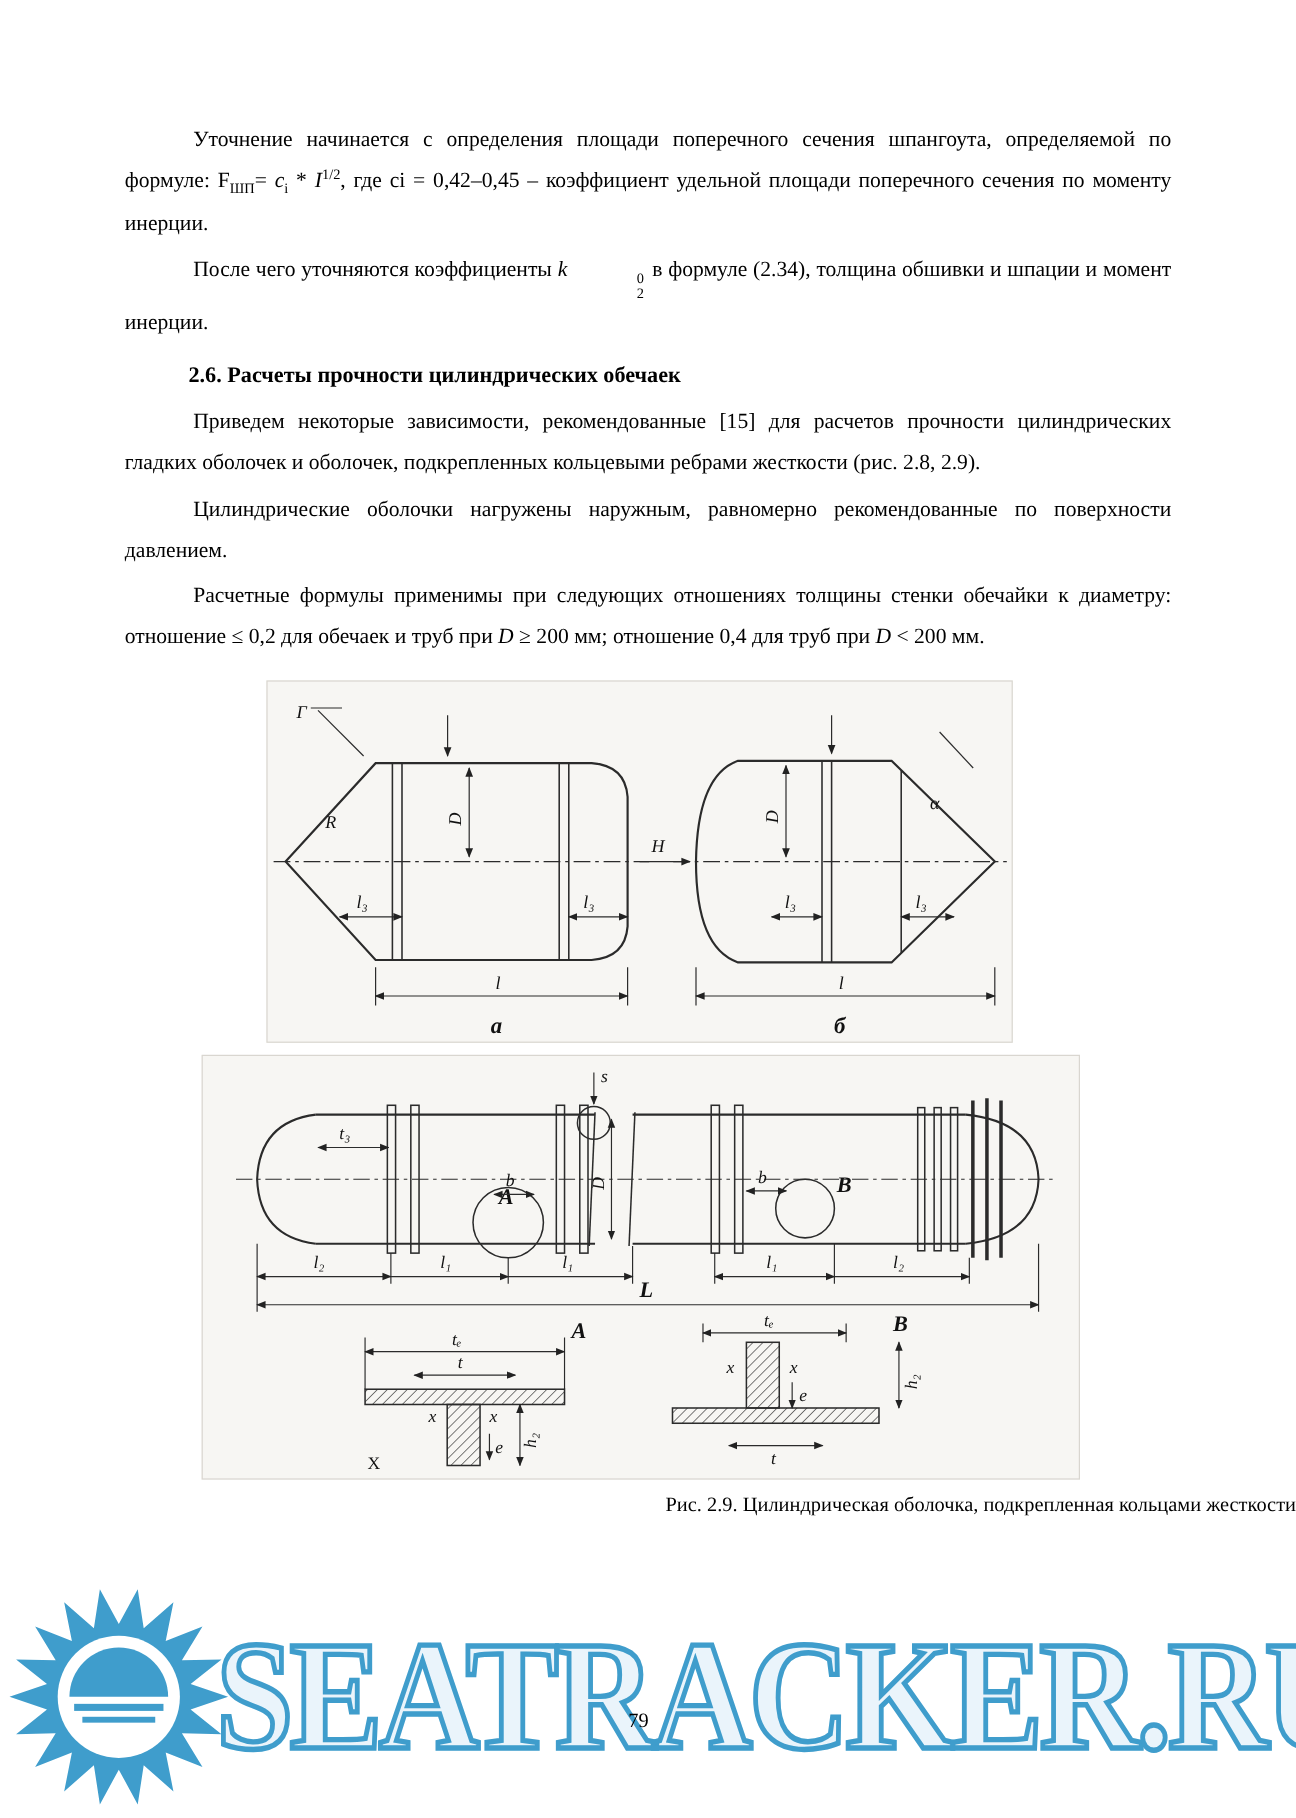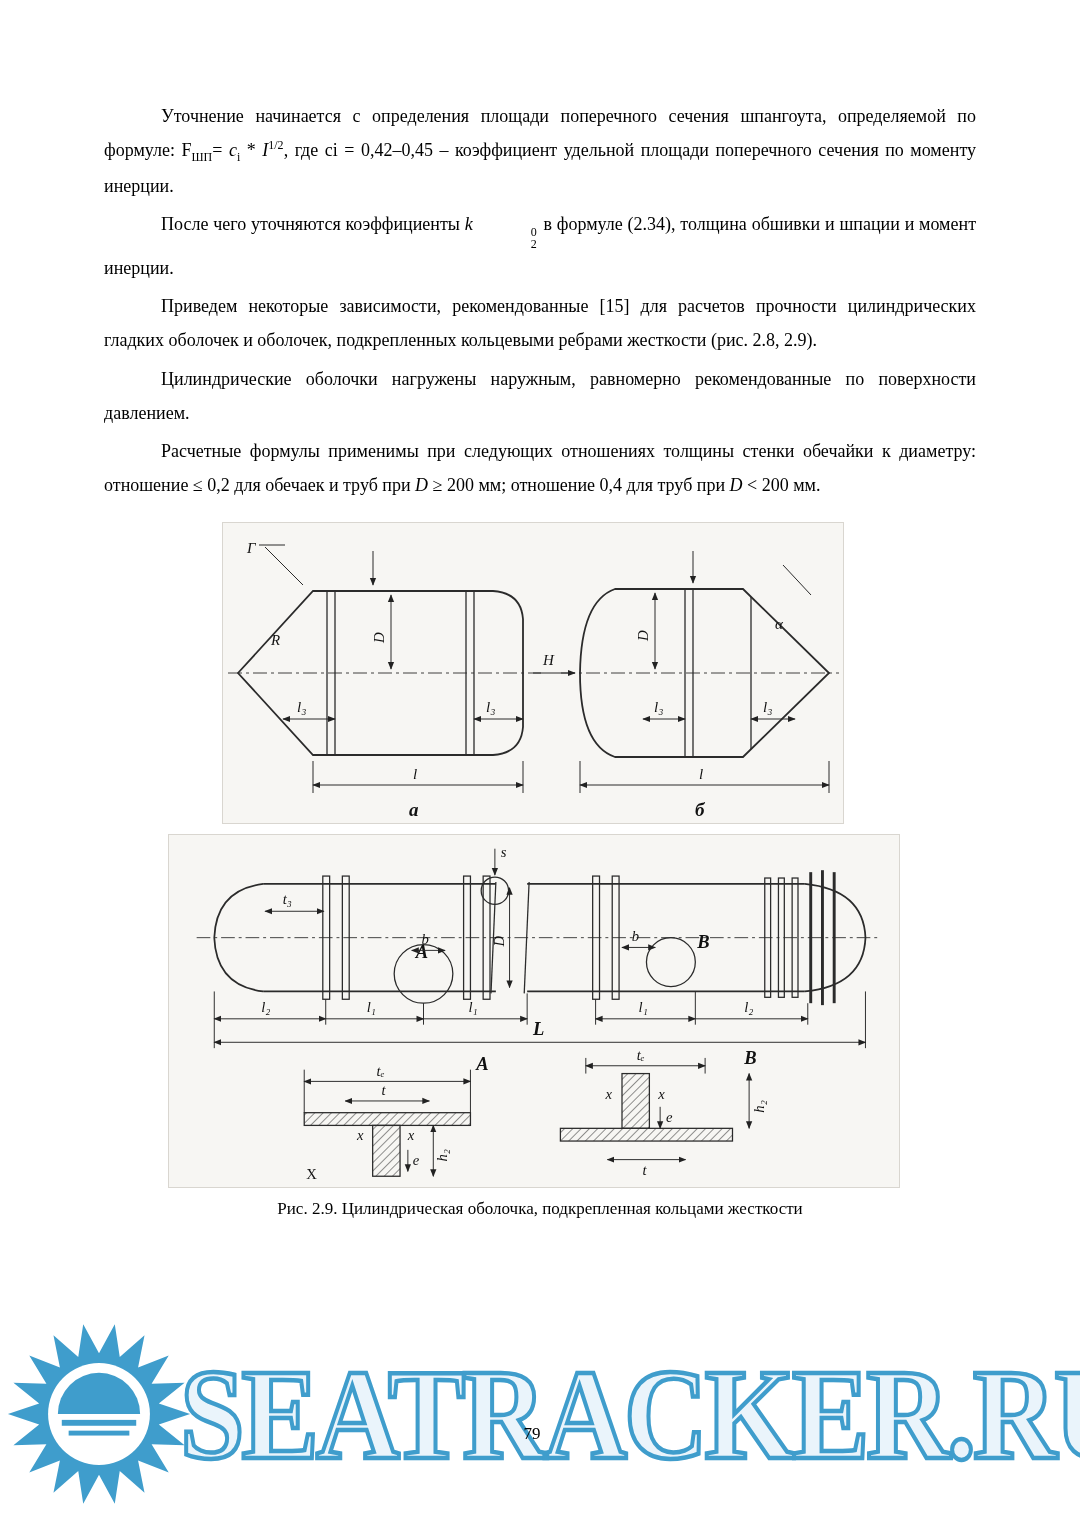--- a/index.html
+++ b/index.html
@@ -10,21 +10,21 @@
   .page{position:absolute;inset:0;}
   .text-block{padding:95px 100px 0 100px;}
   p.para{margin:4px;font-size:18px;line-height:1.9;text-align:justify;text-indent:57px;}
   sub,sup{font-size:12px;}
   h2.heading{margin:18px 0 10px 57px;font-size:18.5px;font-weight:bold;}
   .stack{display:inline-flex;flex-direction:column;align-items:flex-start;font-size:12px;line-height:1.05;vertical-align:-6px;margin:0 2px 0 1px;}
   .figure-scan{background:#f7f6f3;border:1px solid #d9d6d0;}
   .fig28{margin:20px 0 0 222px;width:620px;height:300px;}
   .fig29{margin:10px 0 0 168px;width:730px;height:352px;}
   .caption{margin:12px 100px 0 100px;font-size:17px;line-height:1.55;text-align:justify;text-indent:57px;}
-  .caption-center{margin:8px 0 0 0;font-size:17px;text-align:center;text-indent:0;}
+  .caption-center{margin:8px 0 0 0;font-size:17px;text-align:right;text-indent:0;}
   
   svg .oln{fill:none;stroke:#2b2b2b;stroke-width:1.8;}
   svg .oln2{fill:none;stroke:#2b2b2b;stroke-width:1.3;}
   svg .thick{fill:none;stroke:#2b2b2b;stroke-width:3;}
   svg .dim{fill:none;stroke:#2b2b2b;stroke-width:1;}
   svg .cl{fill:none;stroke:#2b2b2b;stroke-width:0.9;stroke-dasharray:14 4 3 4;}
   svg text.lbl{font:italic 15px "Liberation Serif",serif;fill:#111;}
   svg text.big{font:italic bold 19px "Liberation Serif",serif;fill:#111;}
   svg text.up{font:15px "Liberation Serif",serif;fill:#111;}
   
@@ -44,20 +44,21 @@
 
   <div class="text-block">
 
     <p class="para"><span>Уточнение начинается с определения площади поперечного сечения шпангоута, определяемой по формуле: F</span><sub>ШП</sub><span>= </span><i>c</i><sub>i</sub><span> * </span><i>I</i><sup>1/2</sup><span>, где сi = 0,42–0,45 – коэффициент удельной площади поперечного сечения по моменту инерции.</span></p>
 
     <p class="para"><span>После чего уточняются коэффициенты </span><span class="kvar"><i>k</i><span class="stack">
             <span>0</span>
             <span>2</span>
           </span></span><span> в формуле (2.34), толщина обшивки и шпации и момент инерции.</span></p>
 
+    <h2 class="heading">2.6. Расчеты прочности цилиндрических обечаек</h2>
 
     <p class="para">Приведем некоторые зависимости, рекомендованные [15] для расчетов прочности цилиндрических гладких оболочек и оболочек, подкрепленных кольцевыми ребрами жесткости (рис. 2.8, 2.9).</p>
 
     <p class="para">Цилиндрические оболочки нагружены наружным, равномерно рекомендованные по поверхности давлением.</p>
 
     <p class="para"><span>Расчетные формулы применимы при следующих отношениях толщины стенки обечайки к диаметру: отношение  ≤ 0,2 для обечаек и труб при </span><i>D</i><span> ≥ 200 мм; отношение 0,4 для труб при </span><i>D</i><span> &lt; 200 мм.</span></p>
 
   </div>
 
   <div class="figure-scan fig28">

